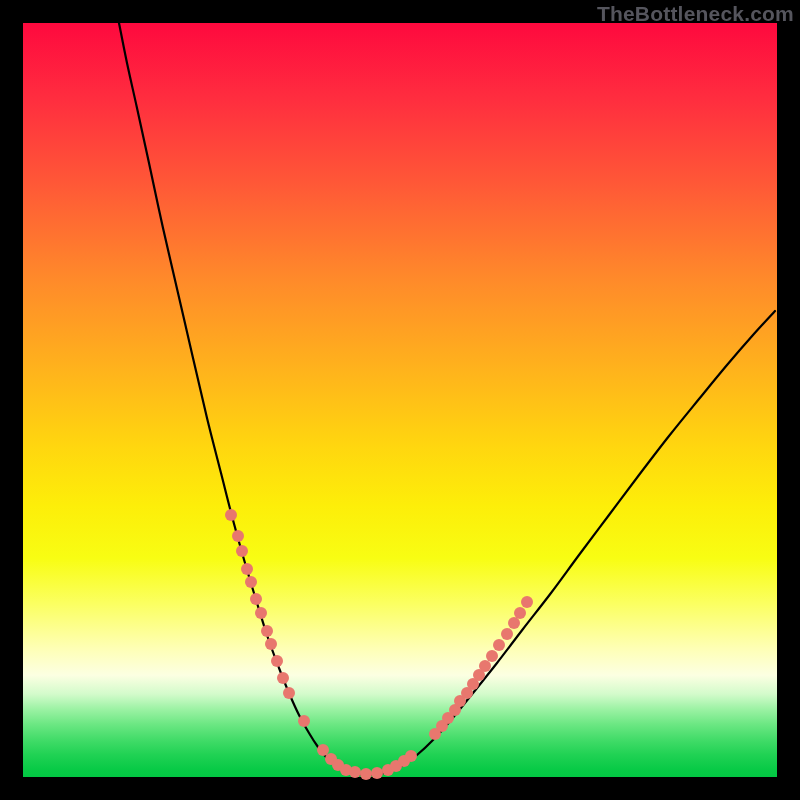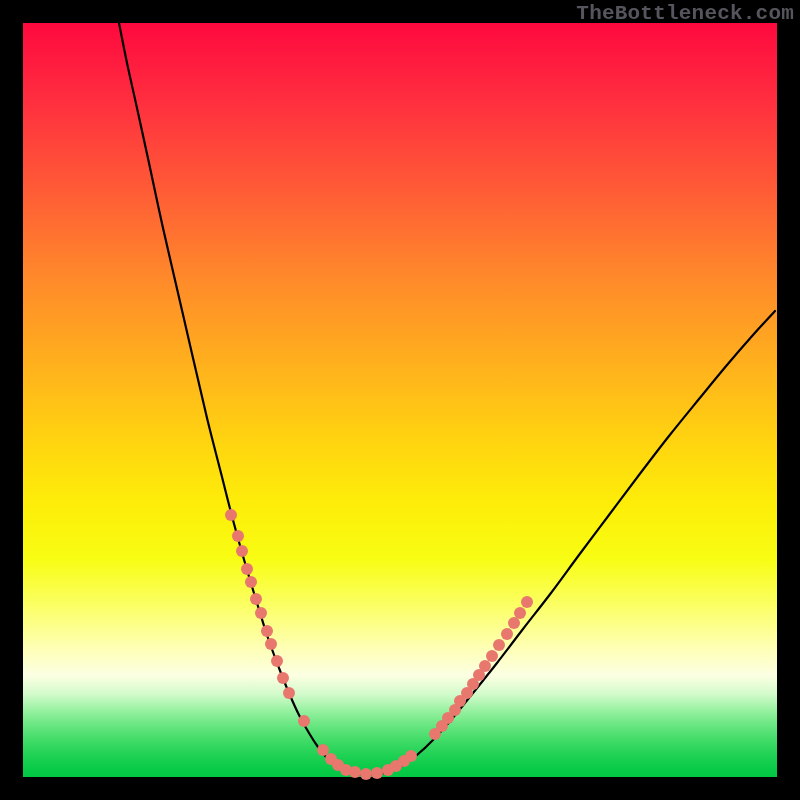--- a/index.html
+++ b/index.html
@@ -35,21 +35,21 @@
       #43dc69 95%,
       #21d254 97%,
       #08ca46 99%,
       #02c843 100%
     );
   }
   .watermark {
     position: absolute;
     top: 2px;
     right: 6px;
-    font-family: Liberation Mono, monospace;
+    font-family: Liberation Sans, sans-serif;
     font-size: 21px;
     font-weight: 600;
     color: #55555d;
     letter-spacing: 0.2px;
     user-select: none;
   }
   svg.overlay {
     position: absolute;
     left: 23px;
     top: 23px;

